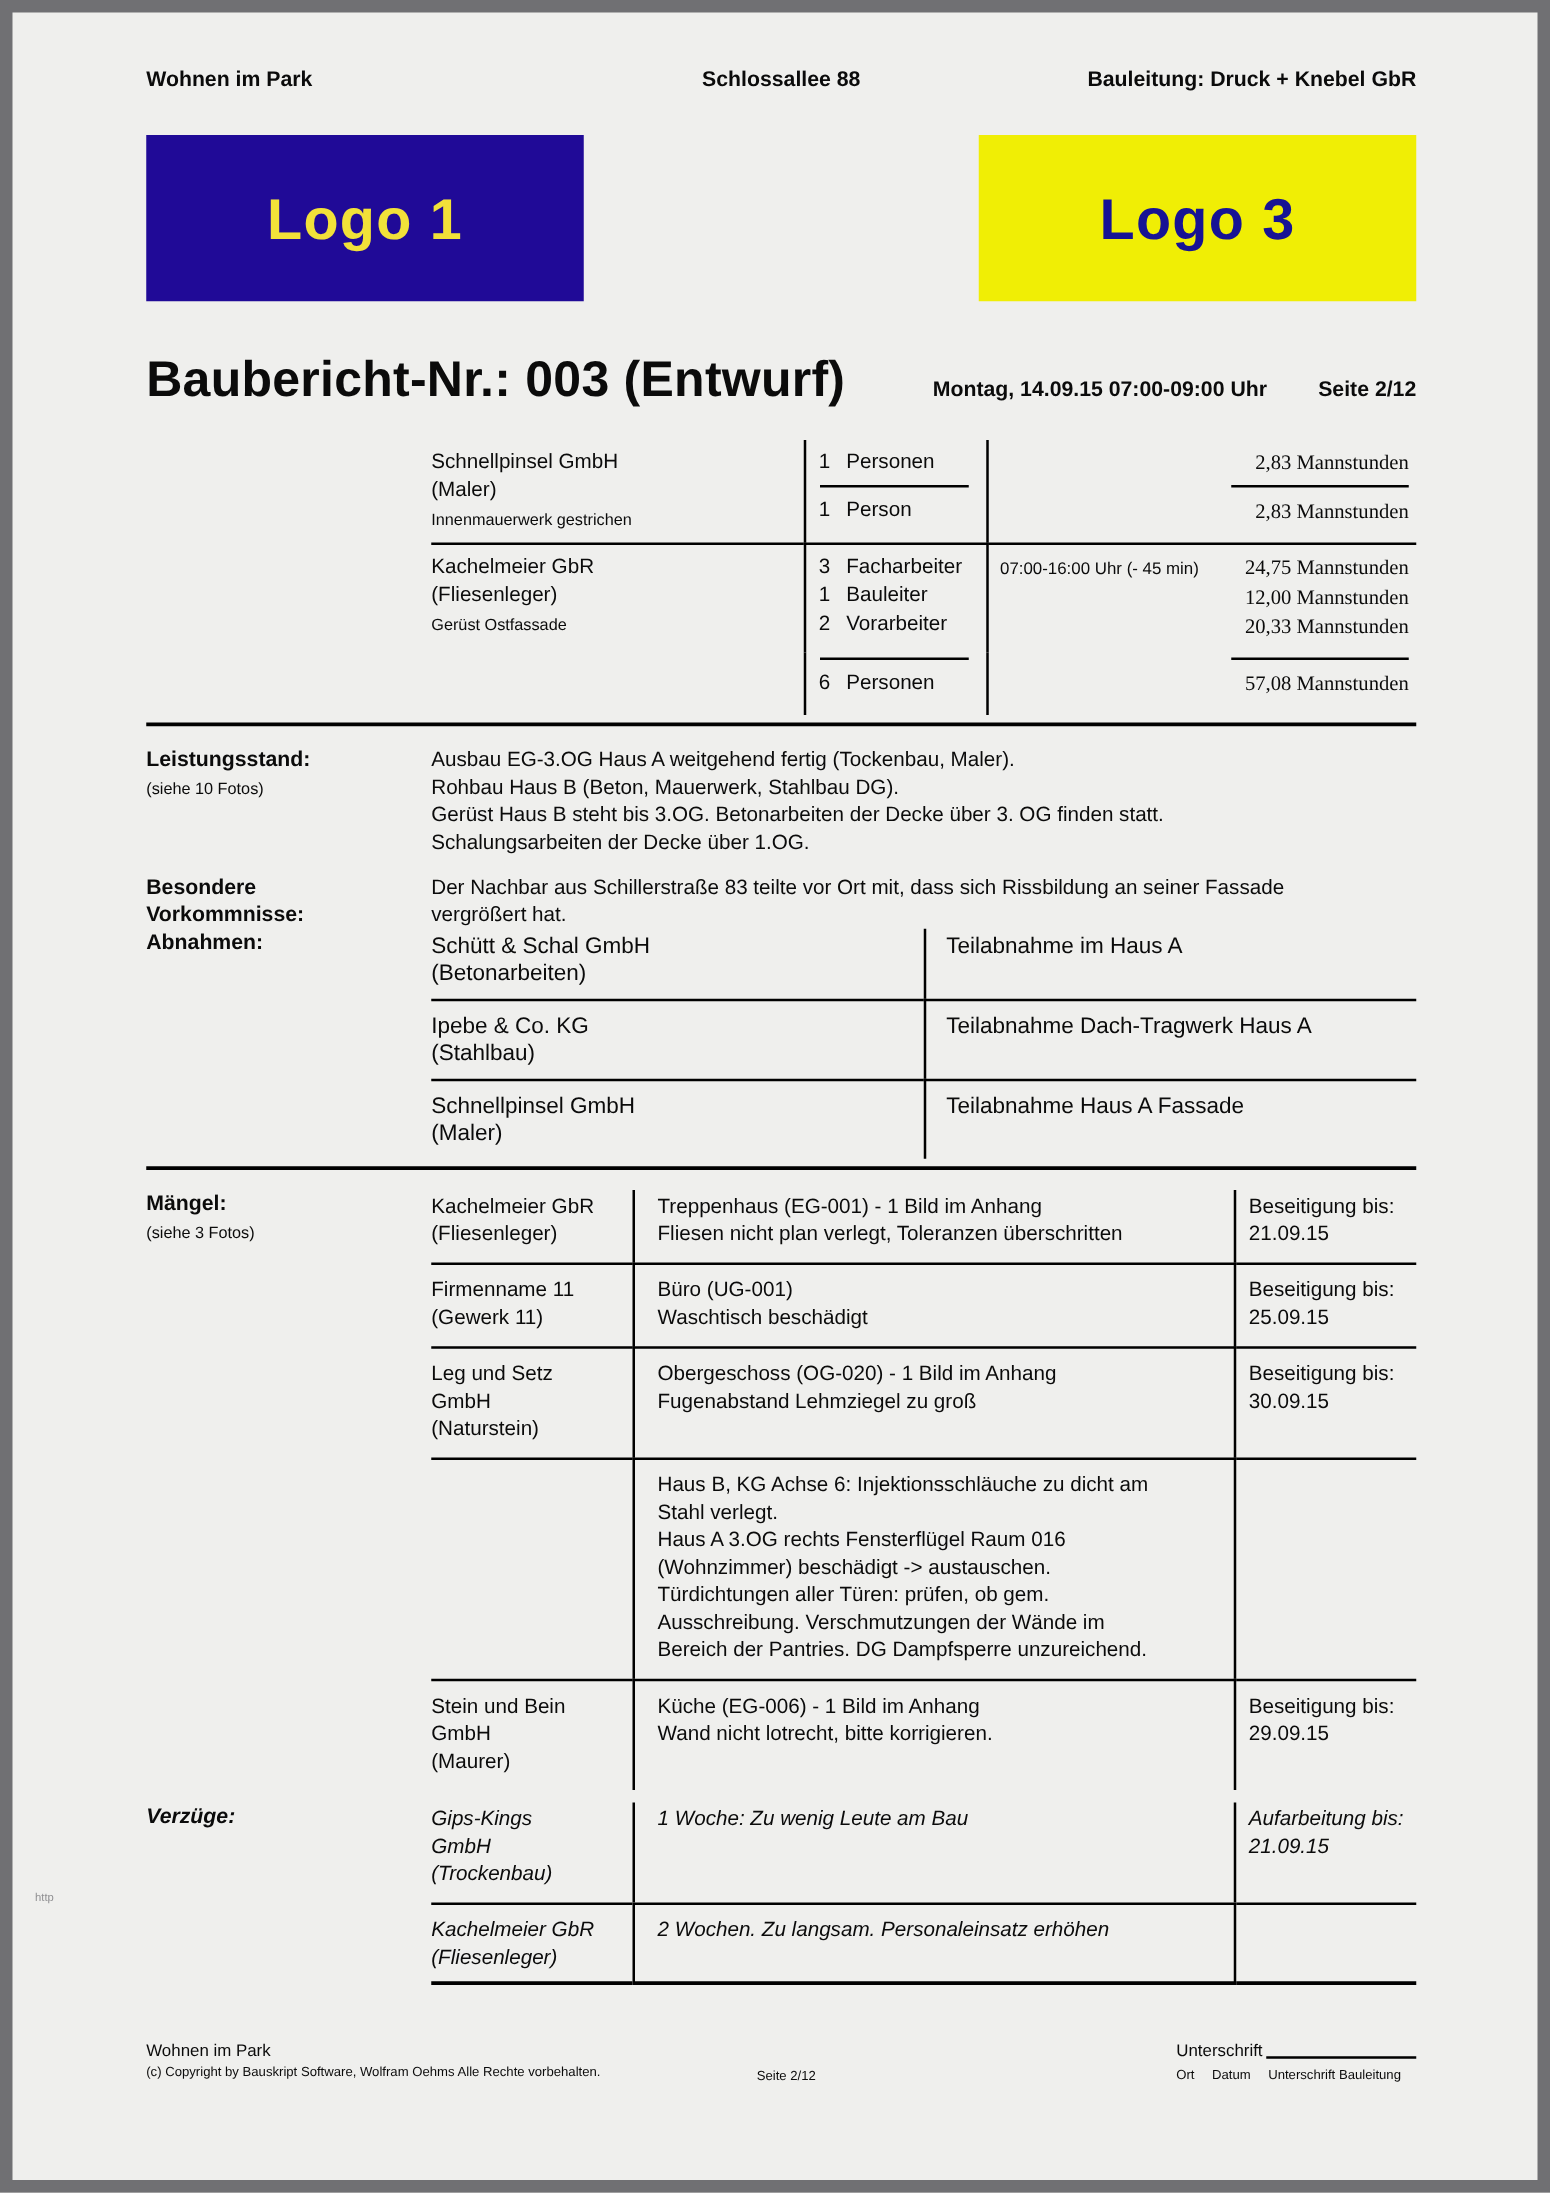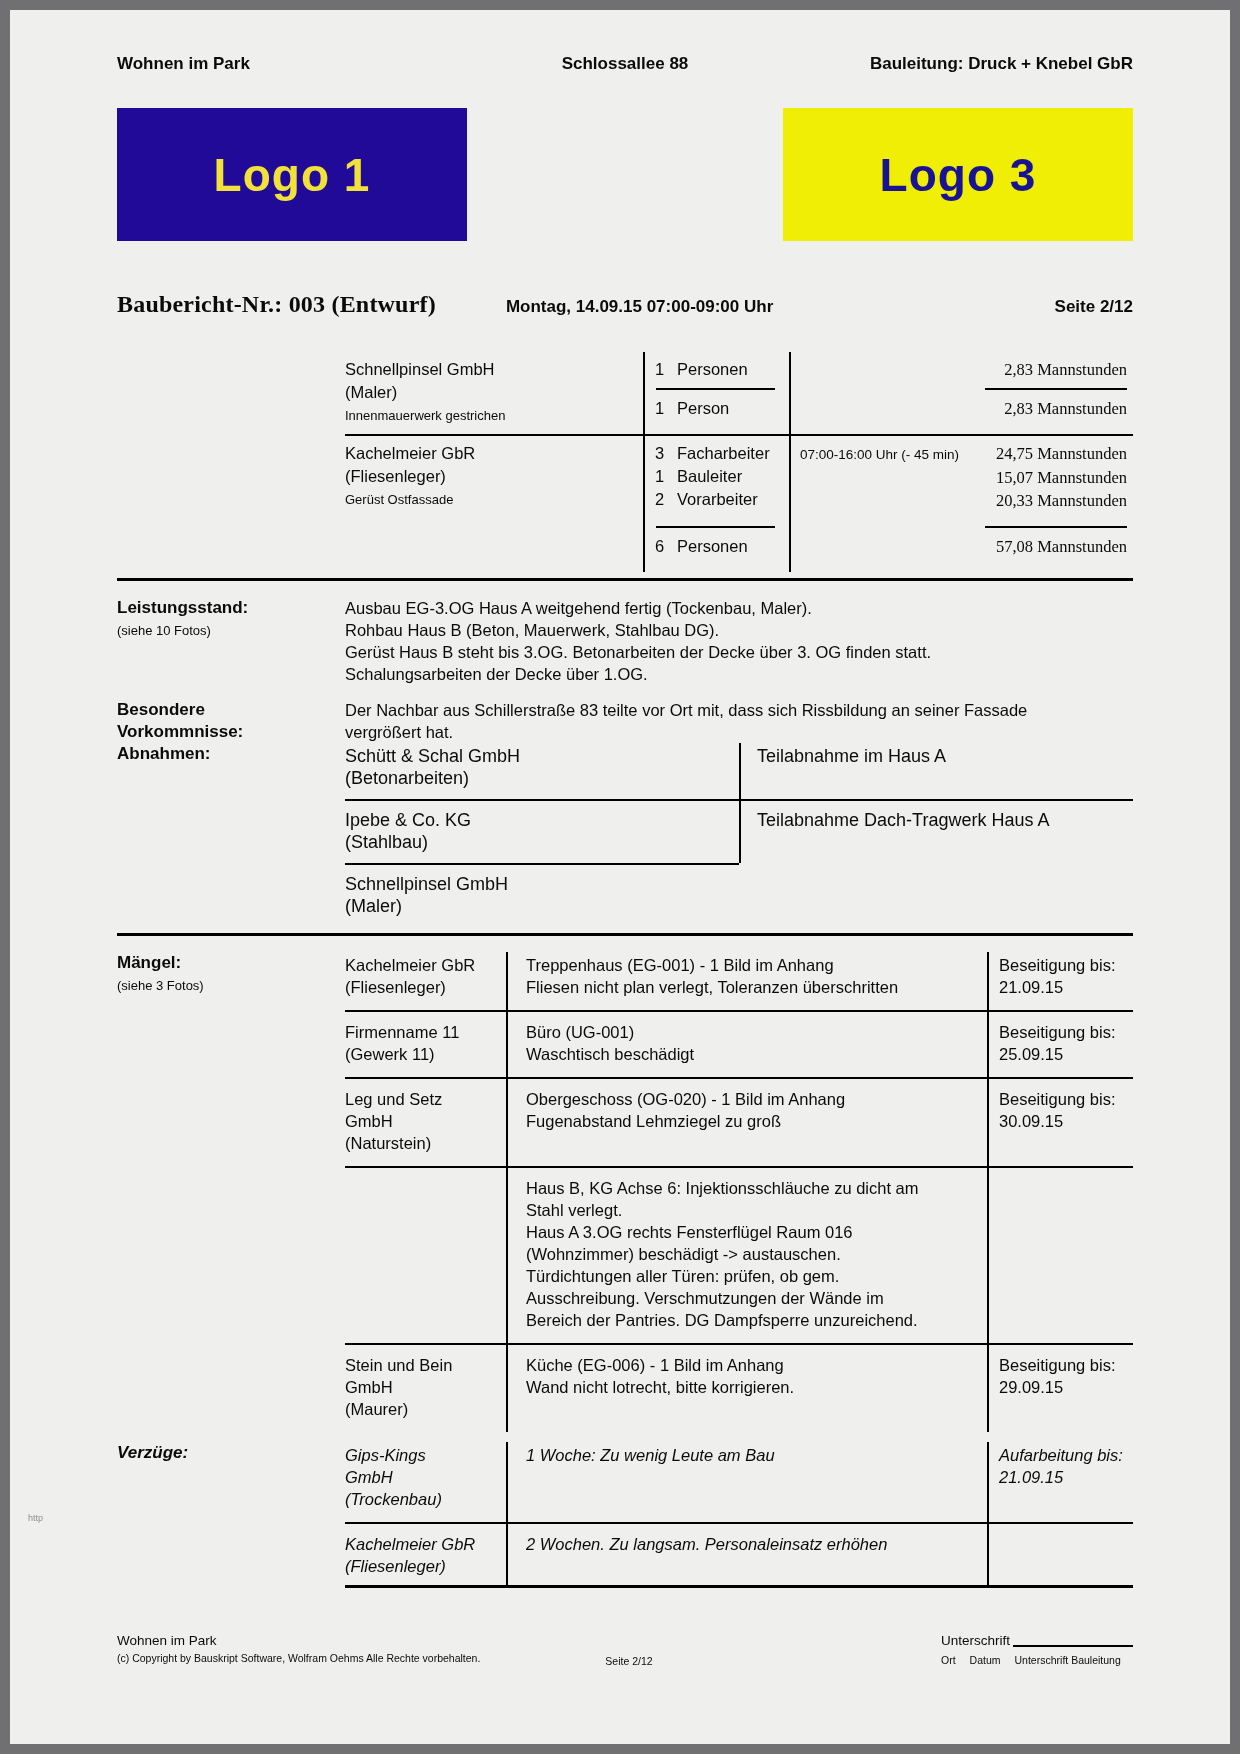--- a/index.html
+++ b/index.html
@@ -14,21 +14,21 @@
   .th-right{text-align:right;}
 
   
   .logos{display:flex;justify-content:space-between;margin-top:34px;}
   .logo{width:350px;height:133px;display:flex;align-items:center;justify-content:center;font-weight:bold;font-size:46px;letter-spacing:1px;}
   .logo-1{background:#200a97;color:#f2e139;}
   .logo-2{background:#f0ee05;color:#171394;}
 
   
   .title-row{display:flex;align-items:baseline;margin-top:46px;}
-  .title{font-size:24px;font-weight:bold;letter-spacing:.2px;line-height:35px;font-family:Liberation Serif, serif;}
+  .title{font-size:40px;font-weight:bold;letter-spacing:.2px;line-height:35px;}
   .title-date{font-size:17px;font-weight:bold;margin-left:70px;}
   .title-page{font-size:17px;font-weight:bold;margin-left:auto;}
 
   
   .att{display:grid;grid-template-columns:298px 148px 342px;margin-left:228px;margin-top:30px;font-size:16.5px;line-height:23px;}
   .att .c1{padding:6px 8px 10px 0;}
   .att .c2{border-left:2px solid #000;border-right:2px solid #000;padding:6px 0 10px 10px;}
   .att .c3{padding:6px 0 10px 0;}
   .att .sep{border-top:2px solid #000;}
   .company{white-space:pre-line;}
@@ -156,21 +156,21 @@
         <span class="cnt">2</span>
         <span>Vorarbeiter</span>
       </div>
     </div>
     <div class="c3 sep">
       <div class="hrow">
         <span class="time">07:00-16:00 Uhr (- 45 min)</span>
         <span class="hours">24,75 Mannstunden</span>
       </div>
       <div class="hrow">
-        <span class="hours">15,07 Mannstunden</span>
+        <span class="hours">12,00 Mannstunden</span>
       </div>
       <div class="hrow">
         <span class="hours">20,33 Mannstunden</span>
       </div>
     </div>
 
     <div class="c1 tot"></div>
     <div class="c2 tot">
       <div class="sumline"></div>
       <div class="prow">
@@ -214,20 +214,21 @@
     </div>
     <div class="abn">
       <div class="a1">Schütt &amp; Schal GmbH
 (Betonarbeiten)</div>
       <div class="a2">Teilabnahme im Haus A</div>
       <div class="a1 sep">Ipebe &amp; Co. KG
 (Stahlbau)</div>
       <div class="a2 sep">Teilabnahme Dach-Tragwerk Haus A</div>
       <div class="a1 sep">Schnellpinsel GmbH
 (Maler)</div>
+      <div class="a2 sep">Teilabnahme Haus A Fassade</div>
     </div>
   </div>
 
   <div class="rule"></div>
 
   <div class="sec sec-mgl">
     <div>
       <div class="sec-label">Mängel:</div>
       <div class="sec-sub">(siehe 3 Fotos)</div>
     </div>

